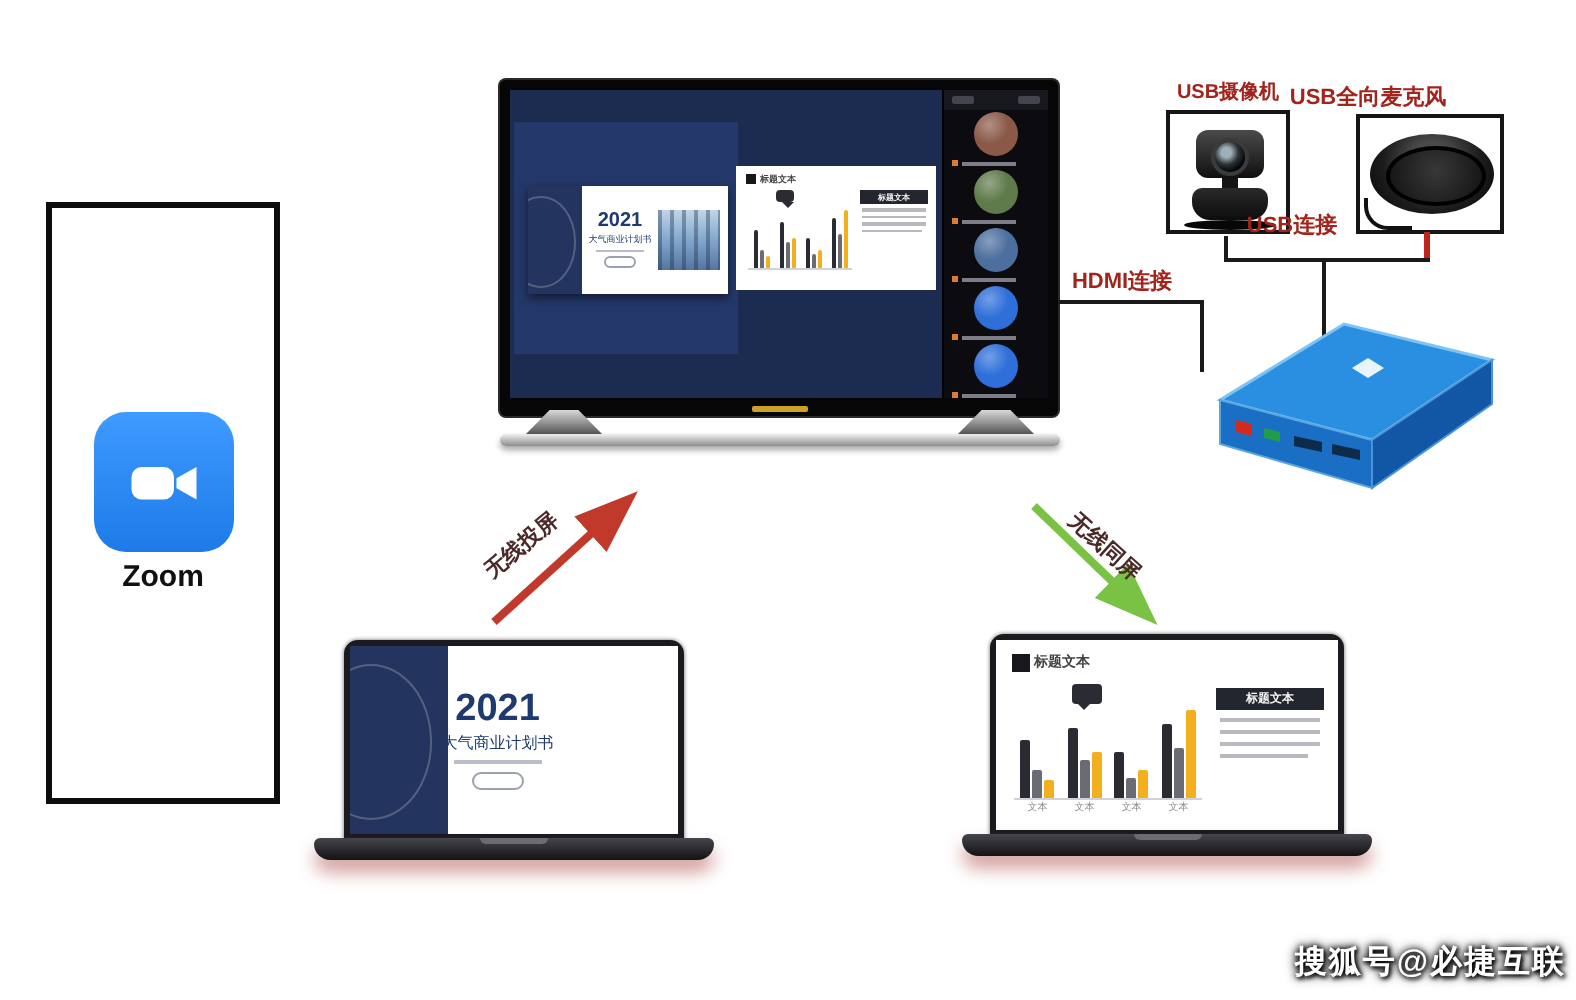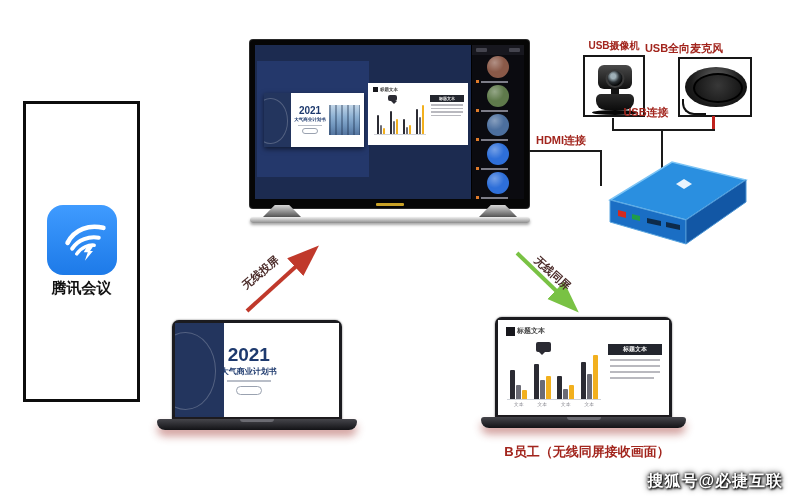--- a/index.html
+++ b/index.html
@@ -21,21 +21,21 @@
       padding:5px 5px 9px 5px;box-sizing:border-box;box-shadow:0 0 0 1px #2a2a2a;}
   .tv-screen{position:relative;width:100%;height:100%;background:#1c2b50;overflow:hidden;}
   .tv-brand{left:50%;bottom:2px;transform:translateX(-50%);width:28px;height:3px;background:#c9a227;border-radius:1px;}
   .stage{left:2px;top:16px;width:112px;height:116px;background:#24386b;}
   .slide1{background:#fff;box-shadow:0 2px 5px rgba(0,0,0,.55);display:flex;overflow:hidden;}
   .s1-band{width:27%;height:100%;background:#23355e;position:relative;}
   .s1-band::before{content:"";position:absolute;left:-40%;top:10%;width:120%;height:80%;
                    border:1px solid rgba(255,255,255,.22);border-radius:50%;}
   .s1-text{width:38%;display:flex;flex-direction:column;align-items:center;justify-content:center;gap:2px;}
   .s1-year{font-weight:bold;color:#1e3a6e;line-height:1;}
-  .s1-title{color:#1e3a6e;font-weight:bold;white-space:nowrap;line-height:1;}
+  .s1-title{color:#1e3a6e;font-weight:normal;white-space:nowrap;line-height:1;}
   .s1-line{background:#b9bec8;}
   .s1-pill{border:1px solid #9aa2b0;border-radius:6px;}
   .s1-photo{position:relative;flex:1;margin:12% 4% 12% 0;
             background:linear-gradient(180deg,#c2d6e8 0%,#8fb2d4 38%,#6f94bc 70%,#54749e 100%);}
   .s1-photo::after{content:"";position:absolute;inset:0;
             background:repeating-linear-gradient(90deg,rgba(25,45,75,.38) 0 2px,transparent 2px 6px);}
   .slide2{background:#fff;overflow:hidden;}
   .s2-head{position:absolute;display:flex;align-items:center;gap:2px;}
   .s2-sq{background:#17171c;}
   .s2-title{color:#444;font-weight:bold;white-space:nowrap;}
@@ -104,28 +104,26 @@
              text-shadow:0 0 3px #000,0 0 6px #000,1px 1px 2px #000;}
 </style>
 </head>
 <body>
 
 <div class="canvas">
 
   <div class="abs app-panel">
     <div class="app-item">
       <div class="app-icon">
-        <svg width="52" height="52" viewBox="0 0 90 90">
-          <path d="M20,50 C32,26 58,18 82,24" fill="none" stroke="#fff" stroke-width="8" stroke-linecap="round"></path>
-          <path d="M28,60 C38,44 58,38 74,41" fill="none" stroke="#fff" stroke-width="7" stroke-linecap="round"></path>
-          <path d="M36,69 C44,57 57,53 66,54" fill="none" stroke="#fff" stroke-width="6" stroke-linecap="round"></path>
-          <polygon points="56,52 67,52 59,64 64,64 50,81 55,66 48,66" fill="#fff"></polygon>
+        <svg width="50" height="50" viewBox="0 0 80 80">
+          <rect x="14" y="28" width="34" height="26" rx="8" fill="#fff"></rect>
+          <polygon points="50,37 66,28 66,54 50,45" fill="#fff"></polygon>
         </svg>
       </div>
-      <div class="app-label">腾讯会议</div>
+      <div class="app-label">Zoom</div>
     </div>
   </div>
 
   <div class="abs tv">
     <div class="tv-screen">
       <div class="abs stage"></div>
 
       <div class="abs slide1" style="left:9px;top:48px;width:100px;height:54px;">
         <div class="s1-band"></div>
         <div class="s1-text">
@@ -319,16 +317,15 @@
       <div class="abs" style="right:7px;top:24px;width:54px;">
         <div class="s2-panel-title" style="height:11px;font-size:6px;">标题文本</div>
         <div class="ptext" style="height:2px;margin:4px 2px;"></div>
         <div class="ptext" style="height:2px;margin:4px 2px;"></div>
         <div class="ptext" style="height:2px;margin:4px 2px;"></div>
         <div class="ptext" style="height:2px;margin:4px 8px 4px 2px;"></div>
       </div>
     </div>
   </div>
   <div class="abs laptop-base" style="left:481px;top:417px;width:205px;height:11px;"></div>
-  <div class="abs rlabel" style="left:482px;top:443px;width:210px;font-size:13px;">B员工（无线同屏接收画面）</div>
 
   <div class="abs watermark">搜狐号@必捷互联</div>
 </div>
 
 </body></html>

